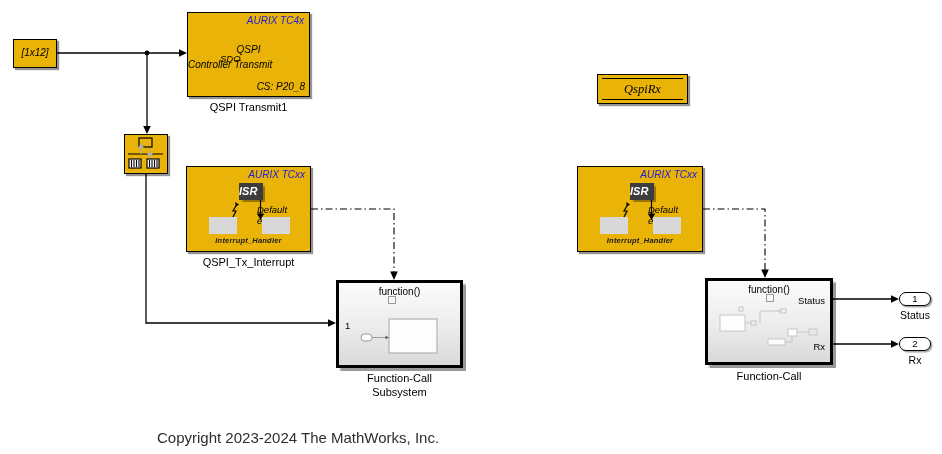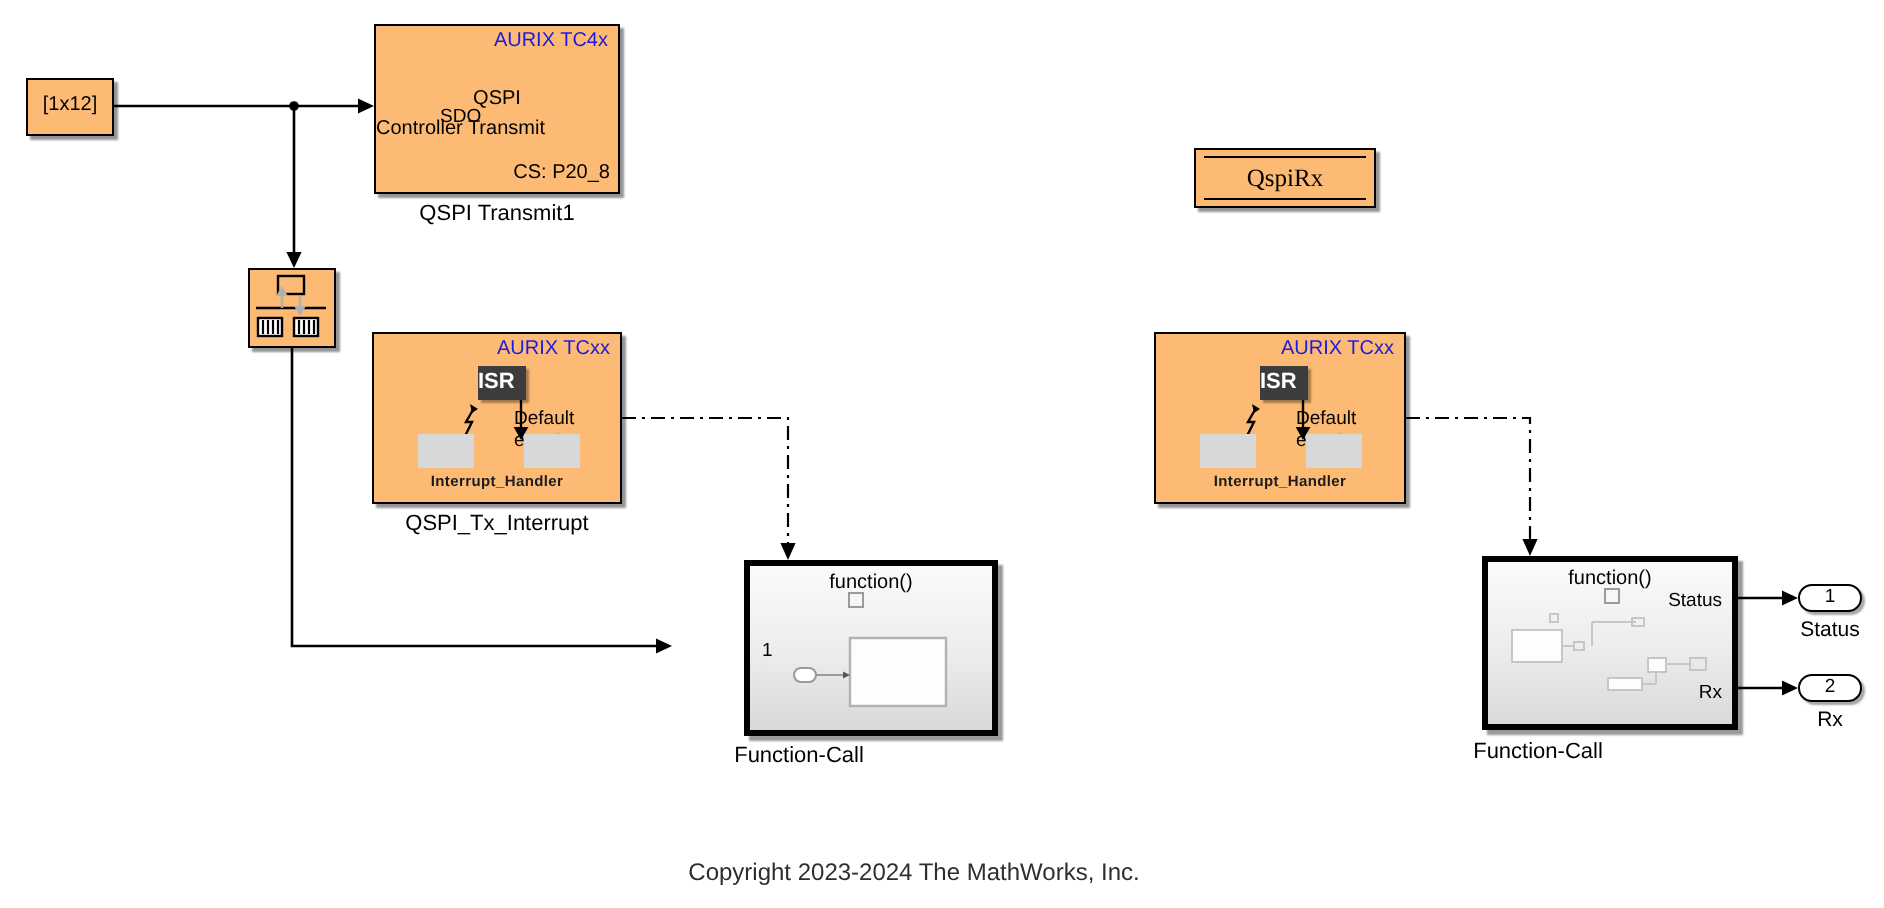--- a/index.html
+++ b/index.html
@@ -2,34 +2,34 @@
 <html><head>
 <meta charset="utf-8">
 <style>
   html,body{margin:0;padding:0;background:#ffffff;}
   #canvas{
     position:relative;width:942px;height:454px;background:#ffffff;overflow:hidden;
     font-family:"Liberation Sans", sans-serif;color:#000;
   }
   .abs{position:absolute;}
   .blk{
-    position:absolute;background:#fdba74;border:1.4px solid #000;box-sizing:border-box;
+    position:absolute;background:#eab308;border:1.4px solid #000;box-sizing:border-box;
     box-shadow:2px 2px 1px rgba(0,0,0,0.42);
+    font-style:italic;
   }
   .caption{
     position:absolute;text-align:center;font-size:11px;line-height:14px;color:#000;
   }
   .chip{
     position:absolute;top:2px;right:5px;font-size:10px;color:#1A1AE0;
   }
   .subsys{
     position:absolute;border:3px solid #000;box-sizing:border-box;
     background:linear-gradient(180deg,#fbfbfb 0%,#ececec 55%,#d9d9d9 100%);
     box-shadow:2.5px 2.5px 1px rgba(0,0,0,0.40);
-    margin-left:36px;
   }
   .trigger-label{
     position:absolute;top:3px;left:0;right:0;text-align:center;font-size:10px;
   }
   .trigger-port{
     position:absolute;width:8px;height:8px;background:#f7f7f7;border:1px solid #9a9a9a;
     box-sizing:border-box;
   }
   .portlabel{position:absolute;font-size:9.5px;}
   .isr-badge{
@@ -162,20 +162,21 @@
     <div class="portlabel" style="left:6px;top:37px;">1</div>
     <svg class="abs" style="left:20px;top:30px;" width="88" height="48" viewBox="0 0 88 48">
       <rect x="30" y="6" width="48" height="34" fill="#fdfdfd" stroke="#b2b2b2" stroke-width="1.2"></rect>
       <rect x="2" y="21" width="11" height="7" rx="3.5" fill="#fff" stroke="#9a9a9a" stroke-width="1"></rect>
       <line x1="13" y1="24.5" x2="28" y2="24.5" stroke="#8a8a8a" stroke-width="0.8"></line>
       <polygon points="30,24.5 26.5,22.8 26.5,26.2" fill="#555"></polygon>
     </svg>
   </div>
   <div class="caption" style="left:326px;top:371px;width:147px;">
     <div>Function-Call</div>
+    <div>Subsystem</div>
   </div>
 
   <div class="subsys" style="left:705px;top:278px;width:128px;height:87px;">
     <div class="trigger-label">function()</div>
     <div class="trigger-port" style="left:58px;top:13px;"></div>
     <div class="portlabel" style="right:5px;top:14px;">Status</div>
     <div class="portlabel" style="right:5px;top:60px;">Rx</div>
     <svg class="abs" style="left:8px;top:22px;" width="110" height="48" viewBox="0 0 110 48">
       <g fill="none" stroke="#c6c6c6" stroke-width="1">
         <rect x="4" y="12" width="25" height="16" fill="#fdfdfd"></rect>
@@ -201,16 +202,16 @@
   <div class="oval" style="left:899px;top:292px;">
     <span>1</span>
   </div>
   <div class="caption" style="left:880px;top:308px;width:70px;font-size:10.5px;">Status</div>
 
   <div class="oval" style="left:899px;top:337px;">
     <span>2</span>
   </div>
   <div class="caption" style="left:880px;top:353px;width:70px;font-size:10.5px;">Rx</div>
 
-  <div class="abs" style="left:157px;top:429px;width:600px;text-align:center;
-       font-size:12px;color:#2e2e2e;">Copyright 2023-2024 The MathWorks, Inc.</div>
+  <div class="abs" style="left:157px;top:429px;width:600px;
+       font-size:15px;color:#2e2e2e;">Copyright 2023-2024 The MathWorks, Inc.</div>
 
 </div>
 
 </body></html>

